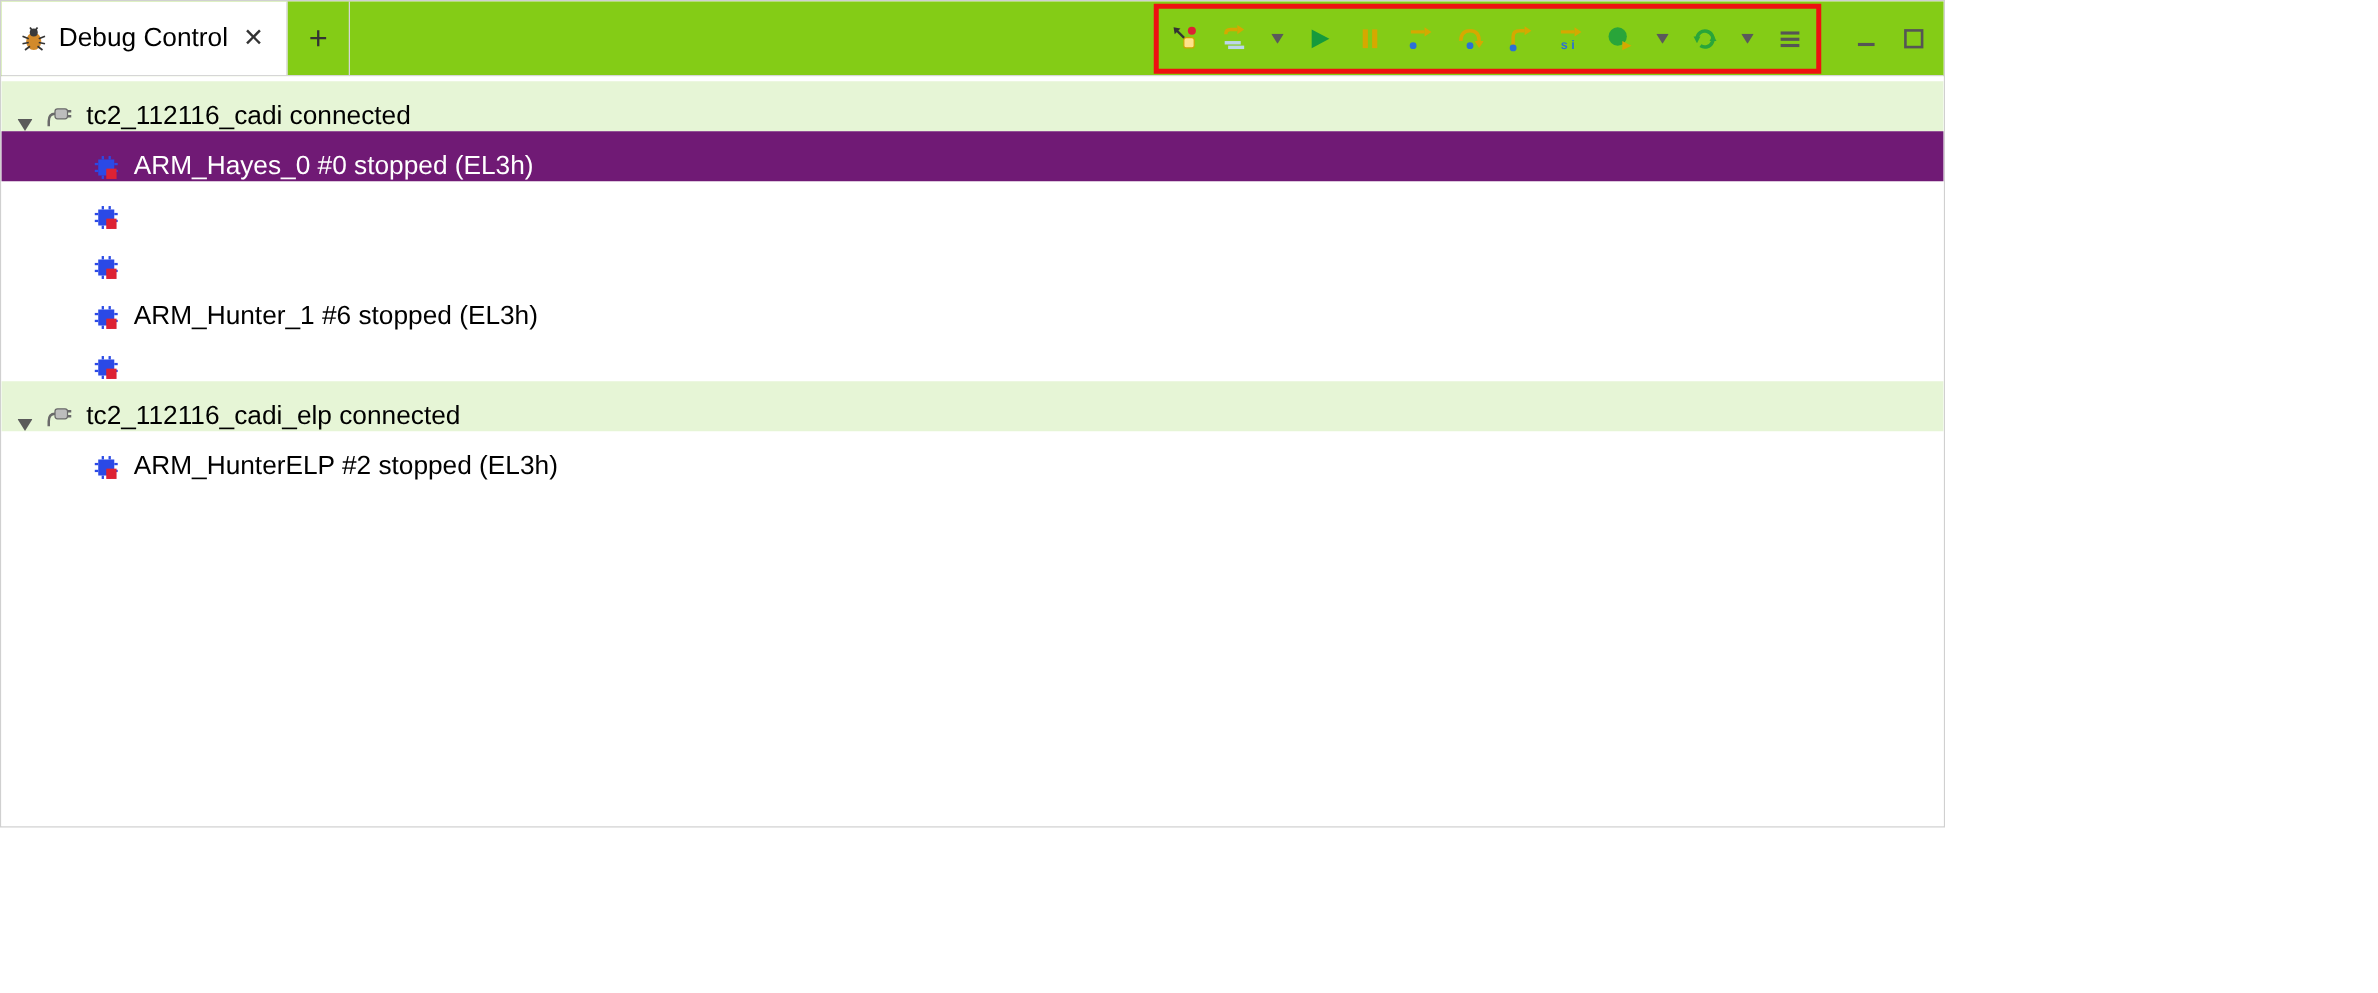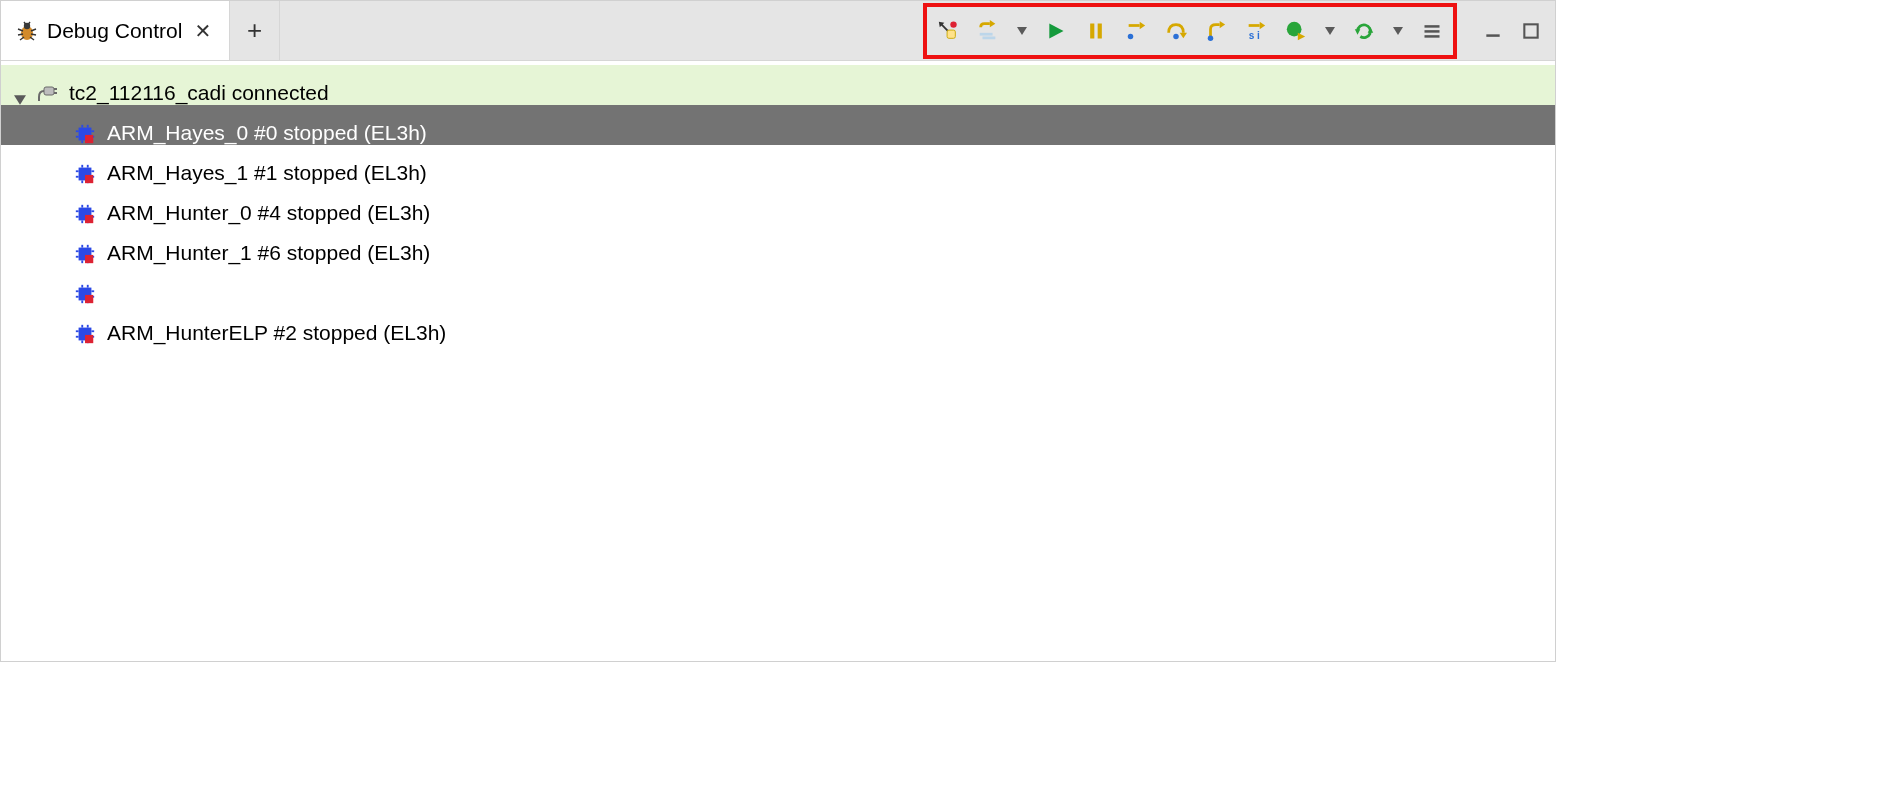--- a/index.html
+++ b/index.html
@@ -1,33 +1,33 @@
 <!DOCTYPE html>
 <html><head>
 <meta charset="utf-8">
 <style>
   * { box-sizing: border-box; margin: 0; padding: 0; }
   html, body { width: 100%; height: 100%; font-family: "Segoe UI", Arial, sans-serif; font-size: 20px; background: #fff; color: #000; }
   .window { width: 1556px; height: 662px; border: 1px solid #d0d0d0; background: #fff; display: flex; flex-direction: column; overflow: hidden; }
-  .titlebar { height: 60px; background: #e5e5e5; border-bottom: 1px solid #d6d6d6; display: flex; align-items: stretch; }
+  .titlebar { height: 60px; background: #84cc16; border-bottom: 1px solid #d6d6d6; display: flex; align-items: stretch; }
   .tab { display: flex; align-items: center; gap: 8px; padding: 0 14px 0 14px; background: #fff; border-right: 1px solid #d6d6d6; }
   .tab-title { font-size: 21px; }
   .tab-close { font-size: 20px; color: #333; padding: 0 4px; }
   .new-tab { display: flex; align-items: center; justify-content: center; width: 50px; font-size: 26px; color: #333; border-right: 1px solid #d6d6d6; }
   .spacer { flex: 1; }
   .toolbar-wrap { display: flex; align-items: center; padding-right: 6px; }
   .toolbar-highlight { border: 4px solid #e11; padding: 2px 6px; display: flex; align-items: center; gap: 10px; height: 56px; }
   .tbtn { width: 30px; height: 30px; display:flex; align-items:center; justify-content:center; }
   .drop { width: 18px; display:flex; align-items:center; justify-content:center; }
   .drop svg { width: 10px; height: 8px; }
   .right-ctrls { display:flex; align-items:center; gap: 18px; padding: 0 14px 0 20px; }
   .tree { flex:1; overflow:auto; background:#fff; padding-top:4px; }
   .node { display:flex; align-items:flex-end; height:40px; padding-left:10px; font-size:21px; white-space:nowrap; }
   .node.conn { background:#e6f5d6; }
-  .node.selected { background:#737373; color:#fff; }
+  .node.selected { background:#701a75; color:#fff; }
   .node .twisty { width:18px; display:flex; align-items:center; justify-content:center; margin-right:4px; }
   .node .icon-slot { width:28px; display:flex; align-items:center; justify-content:center; margin-right:8px; }
   .child { padding-left:70px; }
   svg { display:block; }
 </style>
 </head>
 <body>
 
 <svg width="0" height="0" style="position:absolute">
   <defs>
@@ -251,44 +251,55 @@
           </svg>
         </span>
         <span>ARM_Hayes_0 #0 stopped (EL3h)</span>
       </div>
       <div class="node child">
         <span class="icon-slot">
           <svg width="22" height="22">
             <use href="#chip"></use>
           </svg>
         </span>
-        <span>ARM_Hayes_1 #1 stopped (EL3h)</span>
-      </div>
-      <div class="node child">
-        <span class="icon-slot">
-          <svg width="22" height="22">
-            <use href="#chip"></use>
-          </svg>
-        </span>
-        <span>ARM_Hunter_0 #4 stopped (EL3h)</span>
+      </div>
+      <div class="node child">
+        <span class="icon-slot">
+          <svg width="22" height="22">
+            <use href="#chip"></use>
+          </svg>
+        </span>
       </div>
       <div class="node child">
         <span class="icon-slot">
           <svg width="22" height="22">
             <use href="#chip"></use>
           </svg>
         </span>
         <span>ARM_Hunter_1 #6 stopped (EL3h)</span>
       </div>
       <div class="node child">
         <span class="icon-slot">
           <svg width="22" height="22">
             <use href="#chip"></use>
           </svg>
         </span>
+      </div>
+      <div class="node conn">
+        <span class="twisty">
+          <svg width="12" height="10">
+            <use href="#tri"></use>
+          </svg>
+        </span>
+        <span class="icon-slot">
+          <svg width="24" height="24">
+            <use href="#plug"></use>
+          </svg>
+        </span>
+        <span>tc2_112116_cadi_elp connected</span>
       </div>
       <div class="node child">
         <span class="icon-slot">
           <svg width="22" height="22">
             <use href="#chip"></use>
           </svg>
         </span>
         <span>ARM_HunterELP #2 stopped (EL3h)</span>
       </div>
     </div>

